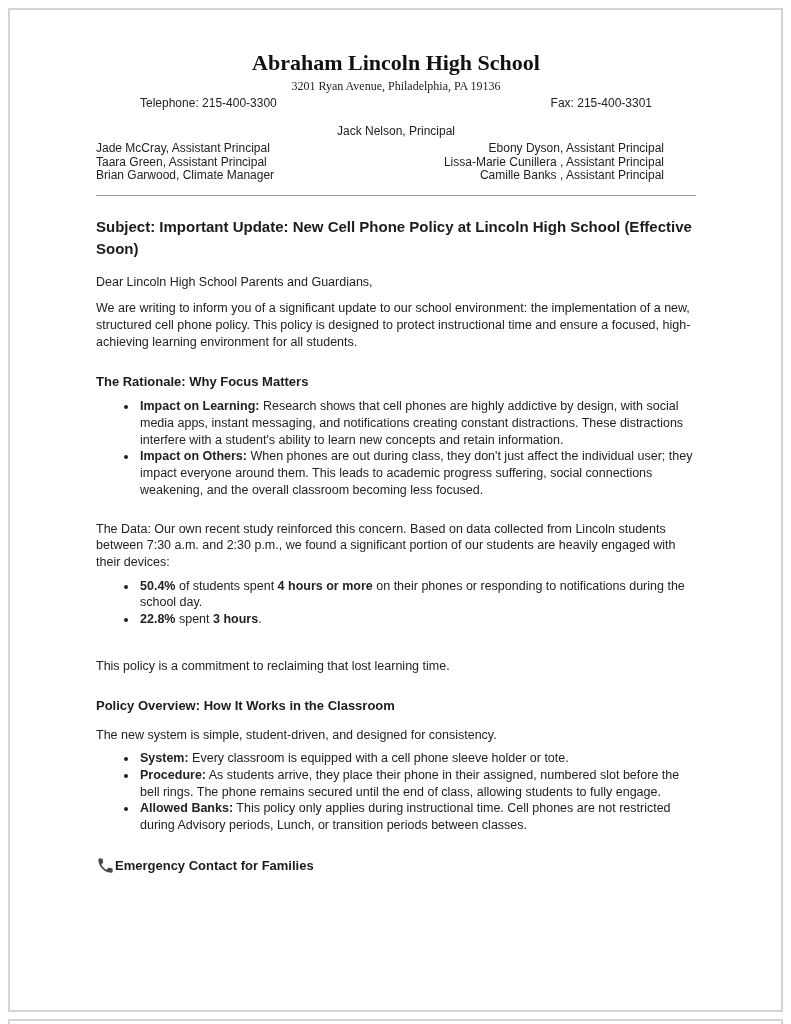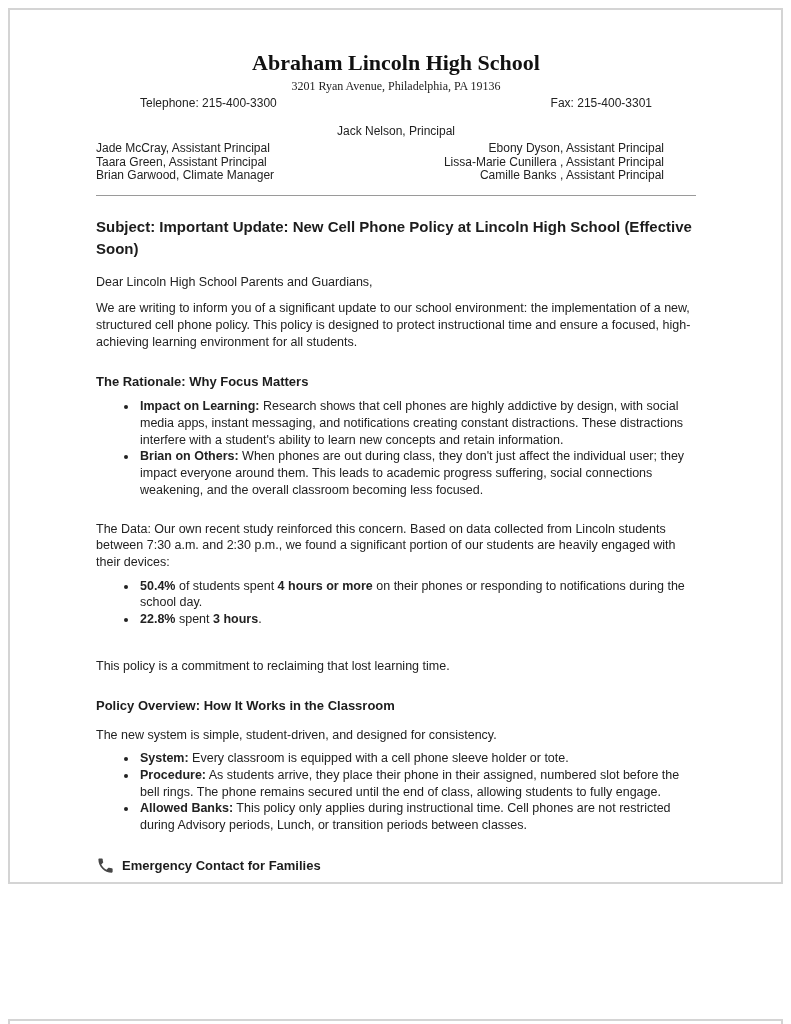--- a/index.html
+++ b/index.html
@@ -10,21 +10,21 @@
     background: #ffffff;
     overflow: hidden;
     font-family: "Liberation Sans", sans-serif;
     color: #222;
   }
   .viewport { position: relative; width: 791px; height: 1024px; }
 
   .page {
     position: absolute;
     left: 8px; top: 8px;
-    width: 775px; height: 876px;
+    width: 775px; height: 1004px;
     box-sizing: border-box;
     background: #ffffff;
     border: 2px solid #d4d4d4;
   }
   .next-page-strip {
     position: absolute;
     left: 8px; top: 1019px;
     width: 775px; height: 12px;
     box-sizing: border-box;
     background: #ffffff;
@@ -111,21 +111,21 @@
     font-size: 12.5px;
     line-height: 16.7px;
   }
   .b { font-weight: 700; }
   .data-para { margin-top: 22px; }
   .data-list { margin-top: 7px; }
   .closing { margin-top: 30px; }
   .emergency-heading {
     display: flex;
     align-items: center;
-    gap: 7px;
+    gap: 0;
     text-align: center;
   }
   .phone-icon-svg { width: 19px; height: 19px; flex: 0 0 auto; }
 </style>
 </head>
 <body>
 
 <div class="viewport">
 
   <div class="page">
@@ -158,21 +158,21 @@
         <div class="subject">Subject: Important Update: New Cell Phone Policy at Lincoln High School (Effective Soon)</div>
 
         <p class="salutation">Dear Lincoln High School Parents and Guardians,</p>
 
         <p class="intro">We are writing to inform you of a significant update to our school environment: the implementation of a new, structured cell phone policy. This policy is designed to protect instructional time and ensure a focused, high-achieving learning environment for all students.</p>
 
         <h2>The Rationale: Why Focus Matters</h2>
 
         <ul>
           <li><span class="b">Impact on Learning:</span><span> Research shows that cell phones are highly addictive by design, with social media apps, instant messaging, and notifications creating constant distractions. These distractions interfere with a student's ability to learn new concepts and retain information.</span></li>
-          <li><span class="b">Brian on Others:</span><span> When phones are out during class, they don't just affect the individual user; they impact everyone around them. This leads to academic progress suffering, social connections weakening, and the overall classroom becoming less focused.</span></li>
+          <li><span class="b">Impact on Others:</span><span> When phones are out during class, they don't just affect the individual user; they impact everyone around them. This leads to academic progress suffering, social connections weakening, and the overall classroom becoming less focused.</span></li>
         </ul>
 
         <p class="data-para">The Data: Our own recent study reinforced this concern. Based on data collected from Lincoln students between 7:30 a.m. and 2:30 p.m., we found a significant portion of our students are heavily engaged with their devices:</p>
 
         <ul class="data-list">
           <li><span class="b">50.4%</span><span> of students spent </span><span class="b">4 hours or more</span><span> on their phones or responding to notifications during the school day.</span></li>
           <li><span class="b">22.8%</span><span> spent </span><span class="b">3 hours</span><span>.</span></li>
         </ul>
 
         <p class="closing">This policy is a commitment to reclaiming that lost learning time.</p>

